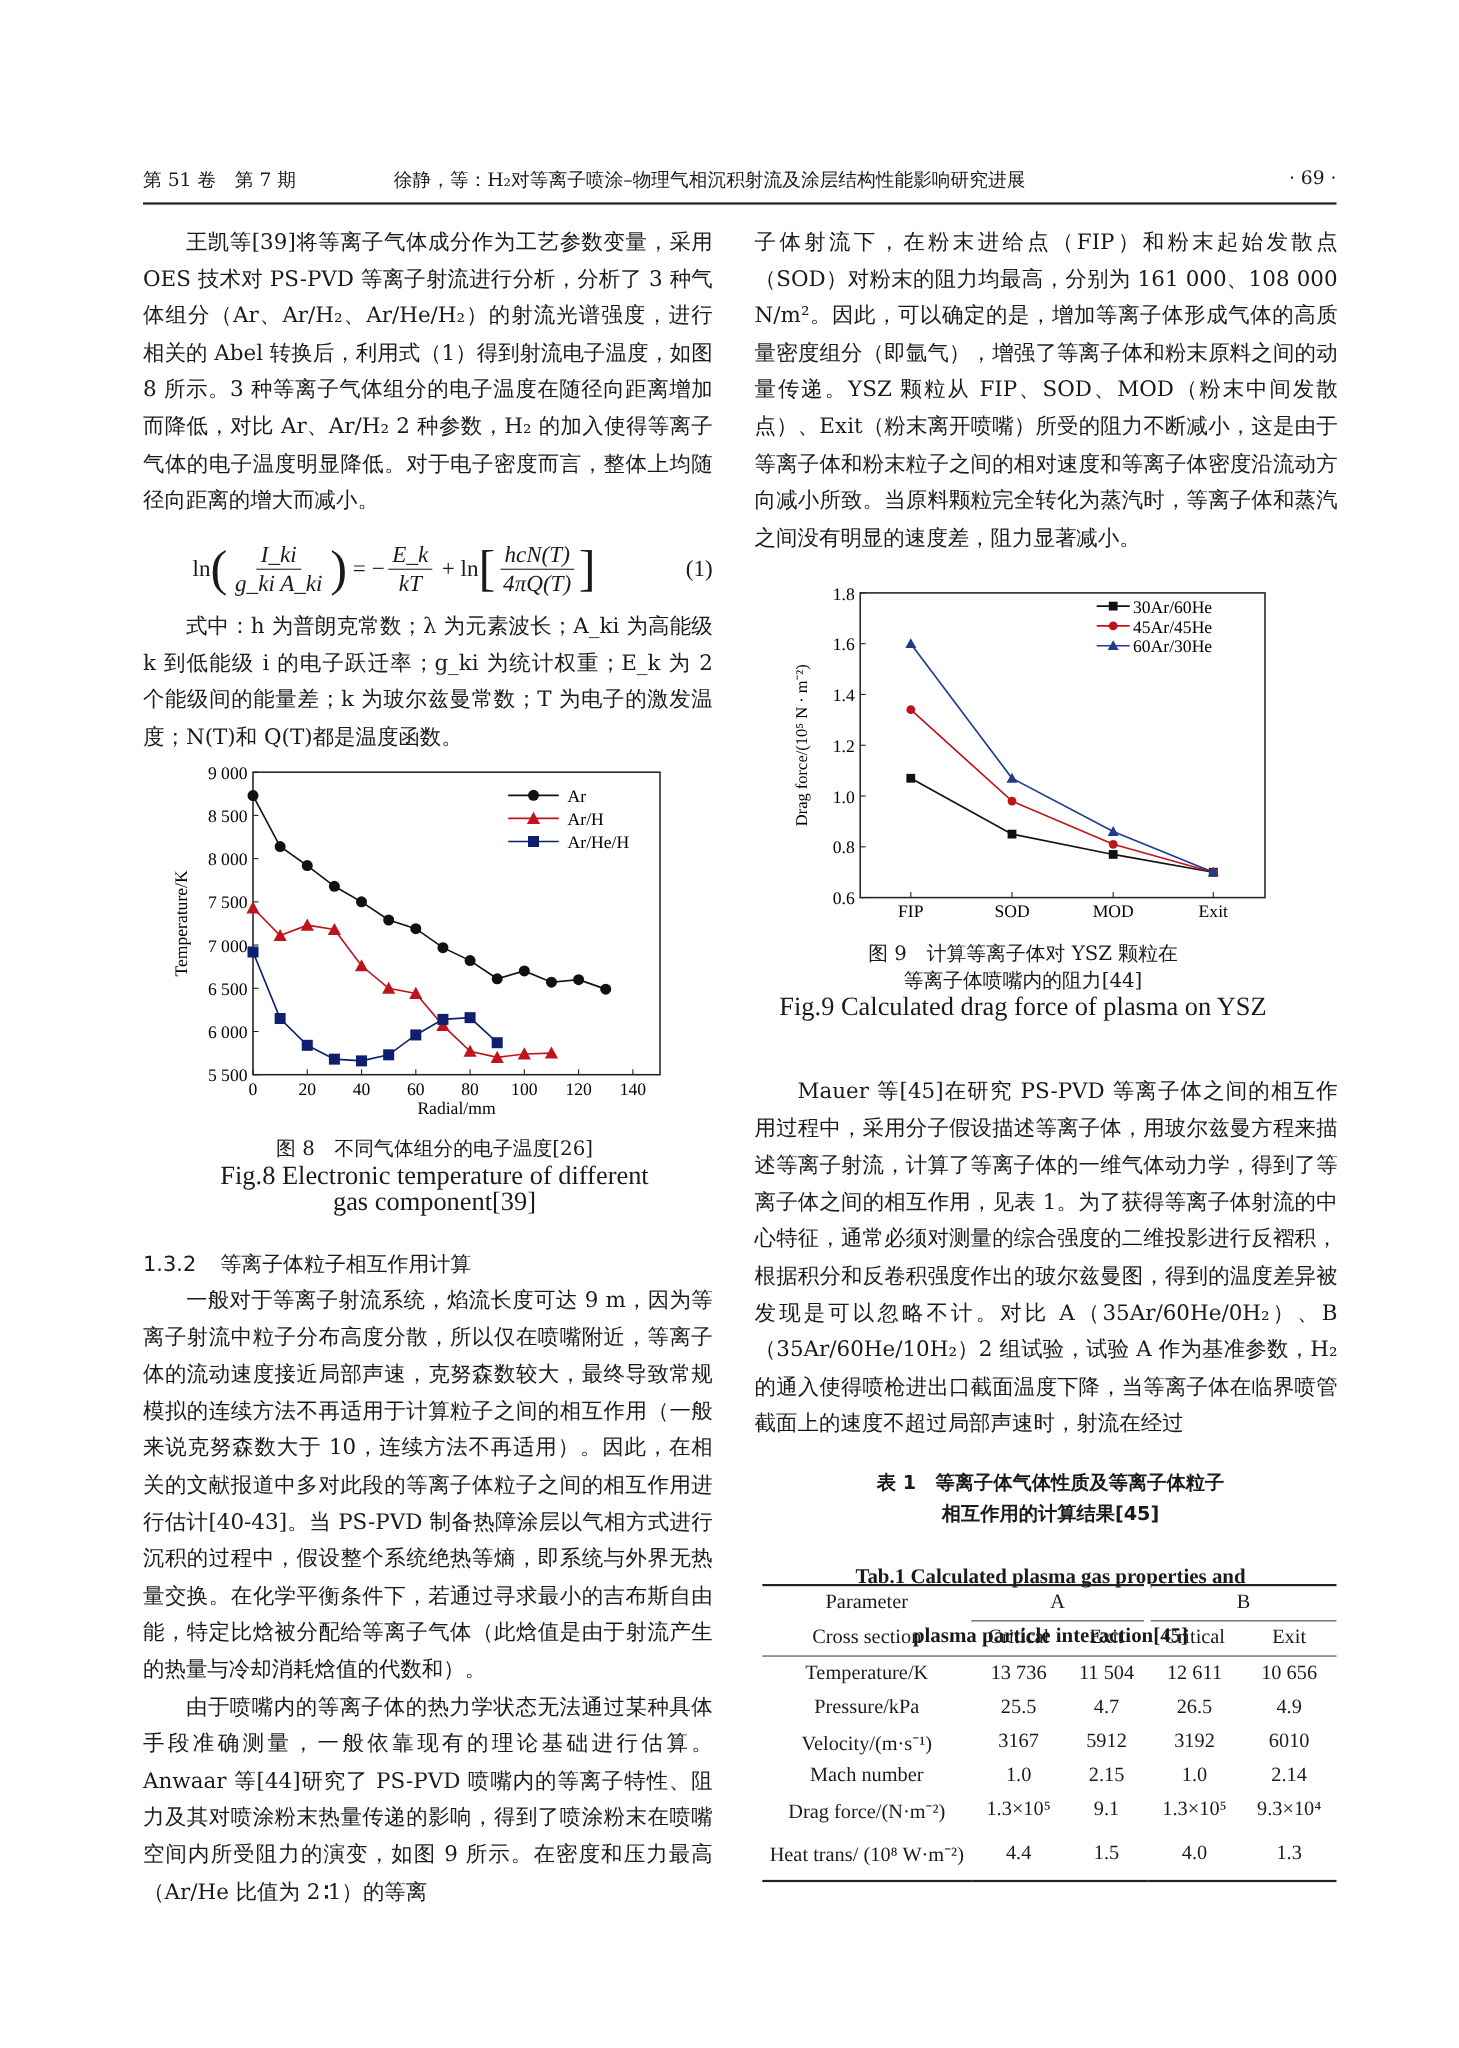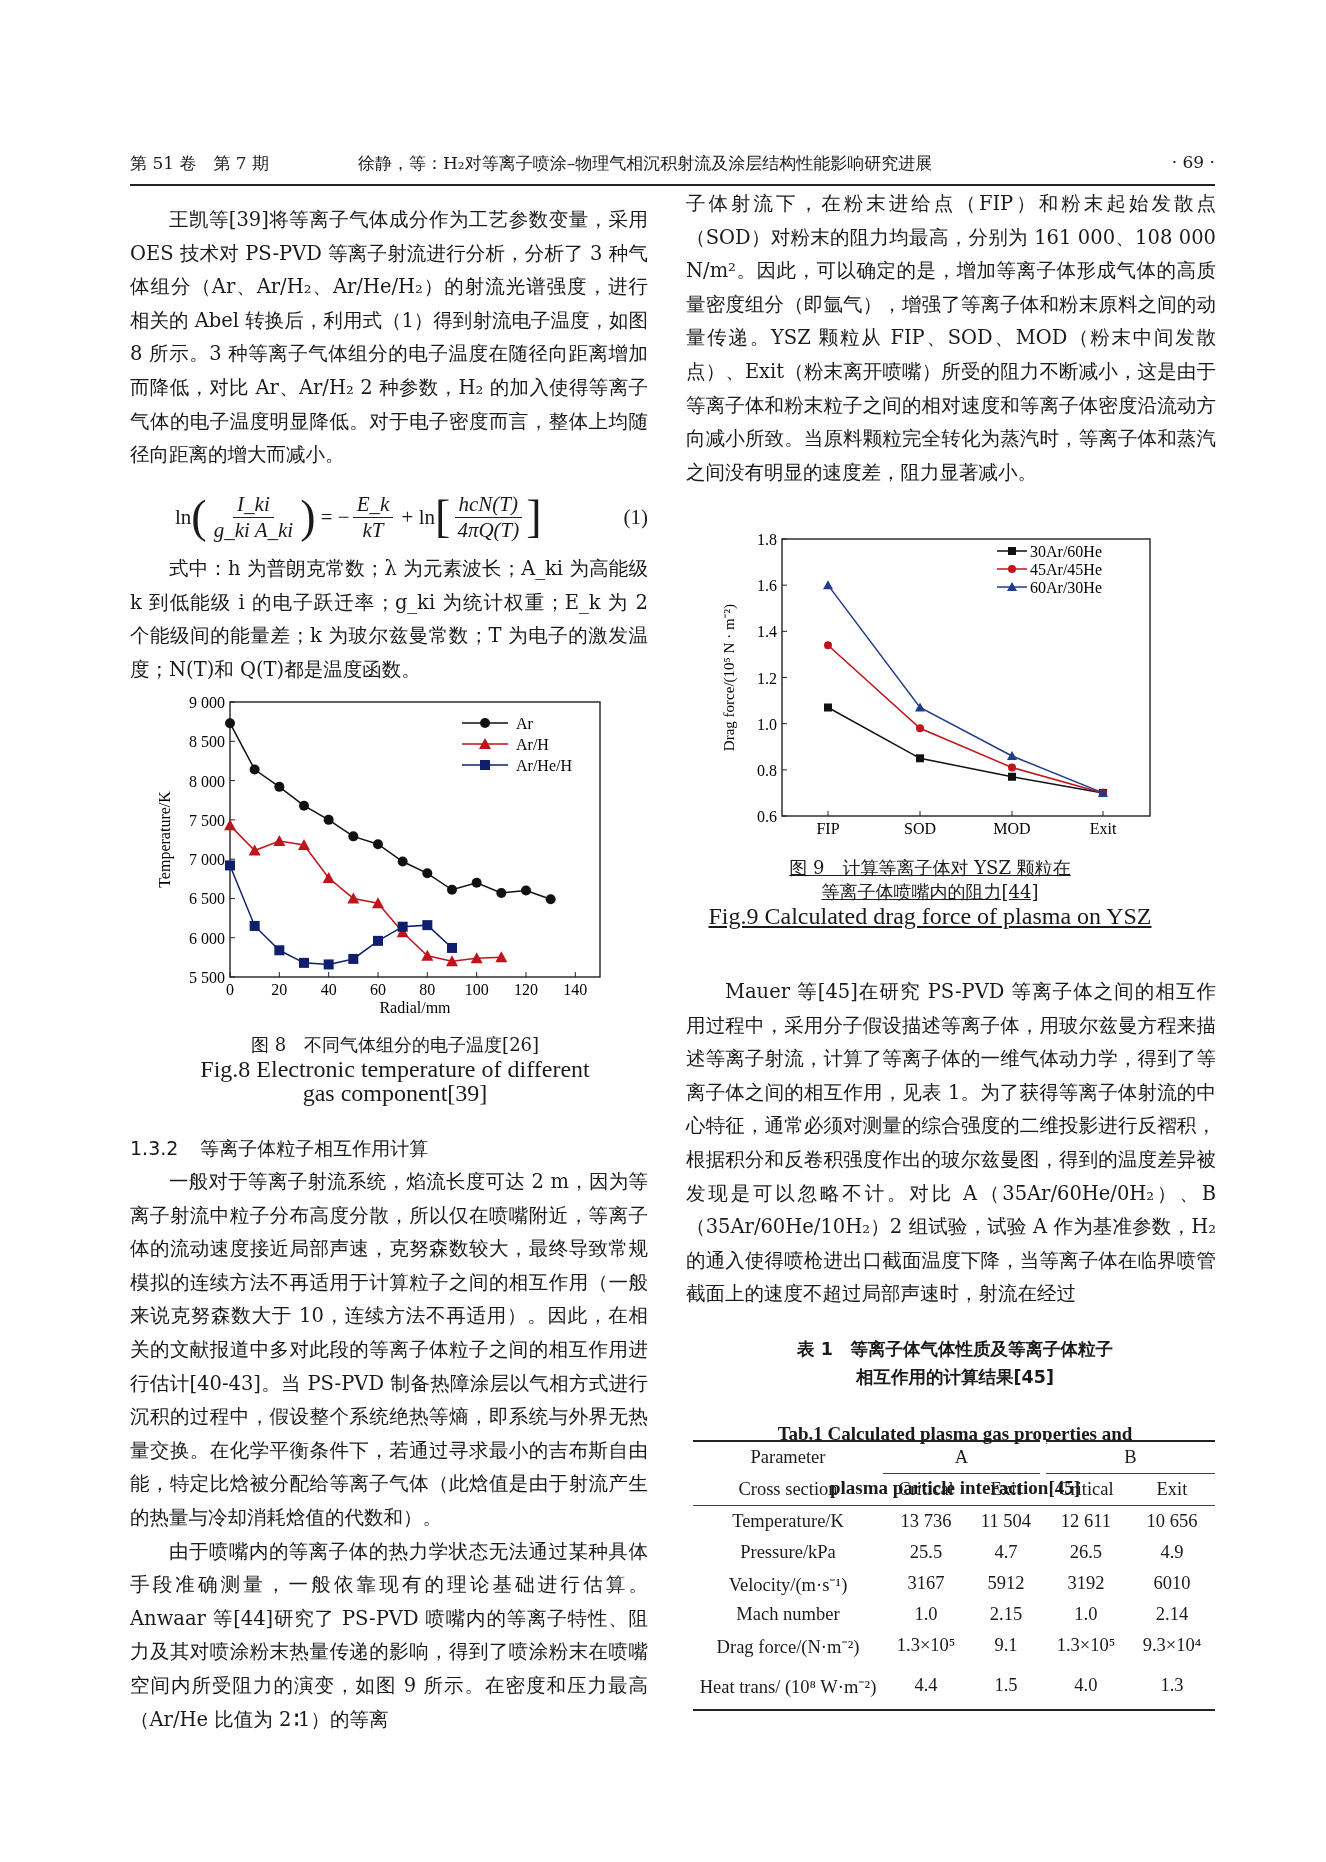--- a/index.html
+++ b/index.html
@@ -170,25 +170,25 @@
   <div>图 8　不同气体组分的电子温度[26]</div>
   <div class="en">Fig.8 Electronic temperature of different</div>
   <div class="en">gas component[39]</div>
 </div>
 
 <div class="sec">
   <span class="num">1.3.2</span><span>等离子体粒子相互作用计算</span>
 </div>
 
 <div class="col left" style="top:1165px;">
-  <p class="ind">一般对于等离子射流系统，焰流长度可达 2 m，因为等离子射流中粒子分布高度分散，所以仅在喷嘴附近，等离子体的流动速度接近局部声速，克努森数较大，最终导致常规模拟的连续方法不再适用于计算粒子之间的相互作用（一般来说克努森数大于 10，连续方法不再适用）。因此，在相关的文献报道中多对此段的等离子体粒子之间的相互作用进行估计[40-43]。当 PS-PVD 制备热障涂层以气相方式进行沉积的过程中，假设整个系统绝热等熵，即系统与外界无热量交换。在化学平衡条件下，若通过寻求最小的吉布斯自由能，特定比焓被分配给等离子气体（此焓值是由于射流产生的热量与冷却消耗焓值的代数和）。</p>
+  <p class="ind">一般对于等离子射流系统，焰流长度可达 9 m，因为等离子射流中粒子分布高度分散，所以仅在喷嘴附近，等离子体的流动速度接近局部声速，克努森数较大，最终导致常规模拟的连续方法不再适用于计算粒子之间的相互作用（一般来说克努森数大于 10，连续方法不再适用）。因此，在相关的文献报道中多对此段的等离子体粒子之间的相互作用进行估计[40-43]。当 PS-PVD 制备热障涂层以气相方式进行沉积的过程中，假设整个系统绝热等熵，即系统与外界无热量交换。在化学平衡条件下，若通过寻求最小的吉布斯自由能，特定比焓被分配给等离子气体（此焓值是由于射流产生的热量与冷却消耗焓值的代数和）。</p>
   <p class="ind">由于喷嘴内的等离子体的热力学状态无法通过某种具体手段准确测量，一般依靠现有的理论基础进行估算。Anwaar 等[44]研究了 PS-PVD 喷嘴内的等离子特性、阻力及其对喷涂粉末热量传递的影响，得到了喷涂粉末在喷嘴空间内所受阻力的演变，如图 9 所示。在密度和压力最高（Ar/He 比值为 2∶1）的等离</p>
 </div>
 
-<div class="col right" style="top:187px;">
+<div class="col right" style="top:203px;">
   <p>子体射流下，在粉末进给点（FIP）和粉末起始发散点（SOD）对粉末的阻力均最高，分别为 161 000、108 000 N/m²。因此，可以确定的是，增加等离子体形成气体的高质量密度组分（即氩气），增强了等离子体和粉末原料之间的动量传递。YSZ 颗粒从 FIP、SOD、MOD（粉末中间发散点）、Exit（粉末离开喷嘴）所受的阻力不断减小，这是由于等离子体和粉末粒子之间的相对速度和等离子体密度沿流动方向减小所致。当原料颗粒完全转化为蒸汽时，等离子体和蒸汽之间没有明显的速度差，阻力显著减小。</p>
 </div>
 
 <svg style="position:absolute;left:700px;top:530px;" width="480" height="320" viewBox="700 530 480 320">
   <g id="f9">
       <rect x="782" y="539" width="368" height="277" fill="none" stroke="#222" stroke-width="1.4"></rect>
       <line x1="782" y1="816" x2="787" y2="816" stroke="#222"></line>
       <text x="777" y="822" text-anchor="end" font-size="16">0.6</text>
       <line x1="782" y1="769.8333333333334" x2="787" y2="769.8333333333334" stroke="#222"></line>
       <text x="777" y="775.8333333333334" text-anchor="end" font-size="16">0.8</text>
@@ -231,21 +231,21 @@
       <polygon points="828,580.1666666666667 823,589.1666666666667 833,589.1666666666667" fill="#1f3b8c"></polygon>
       <polygon points="920,702.5083333333333 915,711.5083333333333 925,711.5083333333333" fill="#1f3b8c"></polygon>
       <polygon points="1012,750.9833333333333 1007,759.9833333333333 1017,759.9833333333333" fill="#1f3b8c"></polygon>
       <polygon points="1103,787.9166666666666 1098,796.9166666666666 1108,796.9166666666666" fill="#1f3b8c"></polygon>
       <line x1="997" y1="587" x2="1027" y2="587" stroke="#1f3b8c" stroke-width="1.5"></line>
       <polygon points="1012,582 1007,591 1017,591" fill="#1f3b8c"></polygon>
       <text x="1030" y="593" font-size="16">60Ar/30He</text>
     </g>
 </svg>
 
-<div class="cap" style="left:690px;top:856px;width:480px;text-decoration:underline;">
+<div class="cap" style="left:690px;top:856px;width:480px;">
   <div>图 9　计算等离子体对 YSZ 颗粒在</div>
   <div>等离子体喷嘴内的阻力[44]</div>
   <div class="en">Fig.9 Calculated drag force of plasma on YSZ</div>
 </div>
 
 <div class="col right" style="top:975px;">
   <p class="ind">Mauer 等[45]在研究 PS-PVD 等离子体之间的相互作用过程中，采用分子假设描述等离子体，用玻尔兹曼方程来描述等离子射流，计算了等离子体的一维气体动力学，得到了等离子体之间的相互作用，见表 1。为了获得等离子体射流的中心特征，通常必须对测量的综合强度的二维投影进行反褶积，根据积分和反卷积强度作出的玻尔兹曼图，得到的温度差异被发现是可以忽略不计。对比 A（35Ar/60He/0H₂）、B（35Ar/60He/10H₂）2 组试验，试验 A 作为基准参数，H₂ 的通入使得喷枪进出口截面温度下降，当等离子体在临界喷管截面上的速度不超过局部声速时，射流在经过</p>
 </div>
 
 <div class="tcap">

